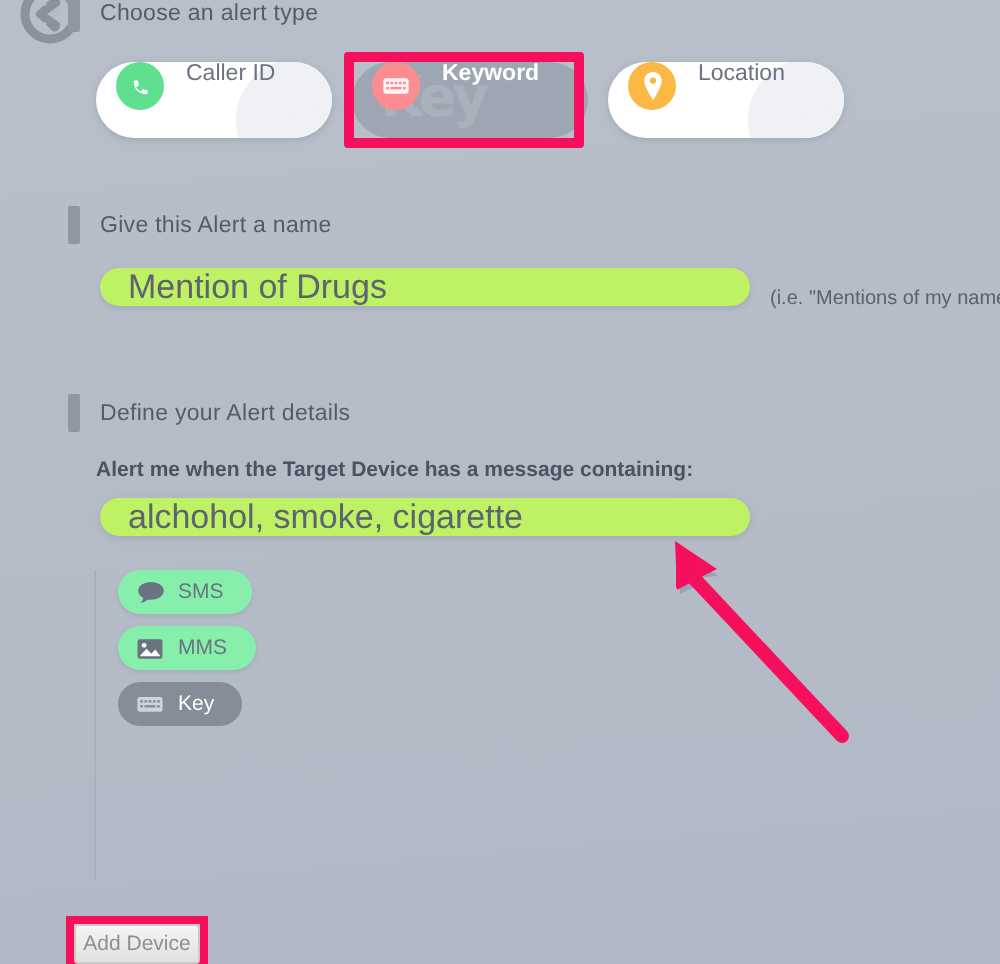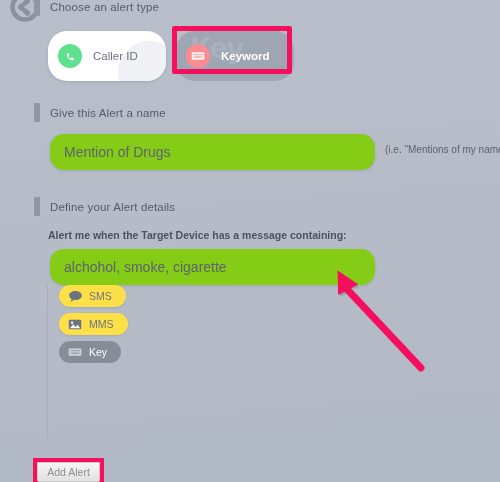--- a/index.html
+++ b/index.html
@@ -44,25 +44,25 @@
 
   
   .type-row {
     position: absolute;
     left: 48px; top: 31px;
     display: flex;
     gap: 10px;
   }
   .type-card {
     position: relative;
-    width: 118px; height: 50px;
+    width: 118px; height: 38px;
     border-radius: 19px;
     background: #ffffff;
     display: flex;
-    align-items: center;
+    align-items: flex-start;
     padding-left: 10px;
     gap: 11px;
     overflow: hidden;
     box-shadow: 0 1px 3px rgba(90,100,120,.25);
   }
   .type-card.selected {
     background: #9ea6b3;
     box-shadow: none;
   }
   .type-card .ghost {
@@ -120,27 +120,27 @@
     width: 120px; height: 48px;
     border: 5px solid #f50f5c;
     border-radius: 2px;
     z-index: 5;
     pointer-events: none;
   }
 
   
   .field {
     position: absolute;
-    width: 325px; height: 36px;
-    background: #84cc16;
+    width: 325px; height: 19px;
+    background: #bef264;
     border-radius: 14px;
     display: flex;
     align-items: center;
     padding: 0 14px;
-    font-size: 14px;
+    font-size: 17px;
     color: #5d636f;
     box-shadow: 0 1px 3px rgba(90,100,120,.22);
     border: none;
     outline: none;
     font-family: "Liberation Sans", sans-serif;
   }
   .hint {
     position: absolute;
     font-size: 10px;
     color: #5b616d;
@@ -167,21 +167,21 @@
   .lookin-title {
     font-size: 9px;
     font-weight: bold;
     letter-spacing: .6px;
     color: #4c525f;
     margin-bottom: 9px;
   }
   .pill {
     height: 22px;
     border-radius: 11px;
-    background: #fde047;
+    background: #86efac;
     display: inline-flex;
     align-items: center;
     gap: 7px;
     padding: 0 14px 0 9px;
     margin-bottom: 6px;
     box-shadow: 0 1px 2px rgba(90,100,120,.2);
     font-size: 10.5px;
     color: #6b7280;
     white-space: nowrap;
   }
@@ -276,20 +276,31 @@
           <rect x="15" y="4" width="2" height="1.8"></rect>
           <rect x="3" y="7.6" width="2" height="1.8"></rect>
           <rect x="6" y="7.6" width="8" height="1.8"></rect>
           <rect x="15" y="7.6" width="2" height="1.8"></rect>
         </g>
       </svg>
     </div>
     <div class="type-label">Keyword</div>
   </div>
 
+  <div class="type-card">
+    <div class="ghost"></div>
+    <div class="ghost-wedge"></div>
+    <div class="type-icon" style="background:#fcb745;">
+      <svg width="11" height="14" viewBox="0 0 14 18" fill="#ffffff">
+        <path d="M7 0C3.9 0 1.4 2.5 1.4 5.6C1.4 9.8 7 18 7 18S12.6 9.8 12.6 5.6C12.6 2.5 10.1 0 7 0z"></path>
+        <circle cx="7" cy="5.6" r="2" fill="#fcb745"></circle>
+      </svg>
+    </div>
+    <div class="type-label">Location</div>
+  </div>
 
 </div>
 
 <div class="hl-keyword"></div>
 
 <div class="section-head" style="left:34px; top:103px;">
   <div class="section-bar"></div>
   <div class="section-title">Give this Alert a name</div>
 </div>
 
@@ -361,13 +372,13 @@
     <g transform="translate(2,3)" opacity=".28">
       <path d="M104 99 L26 18 L39 17 L20 3 L20 26 L30 21 Z" fill="#5a5f6b"></path>
     </g>
     <path d="M104 99 L26 18 L39 17 L20 3 L20 26 L30 21 Z" fill="#f50f5c"></path>
     <path d="M103 100 L27 19" stroke="#f50f5c" stroke-width="7" stroke-linecap="round"></path>
     <path d="M19.5 2.5 L20.5 27 L31.5 21 L40.5 16.5 Z" fill="#f50f5c"></path>
   </svg>
 </div>
 
 <div class="addalert-hl"></div>
-<button class="addalert-btn">Add Alert</button>
+<button class="addalert-btn">Add Device</button>
 
 </body></html>

